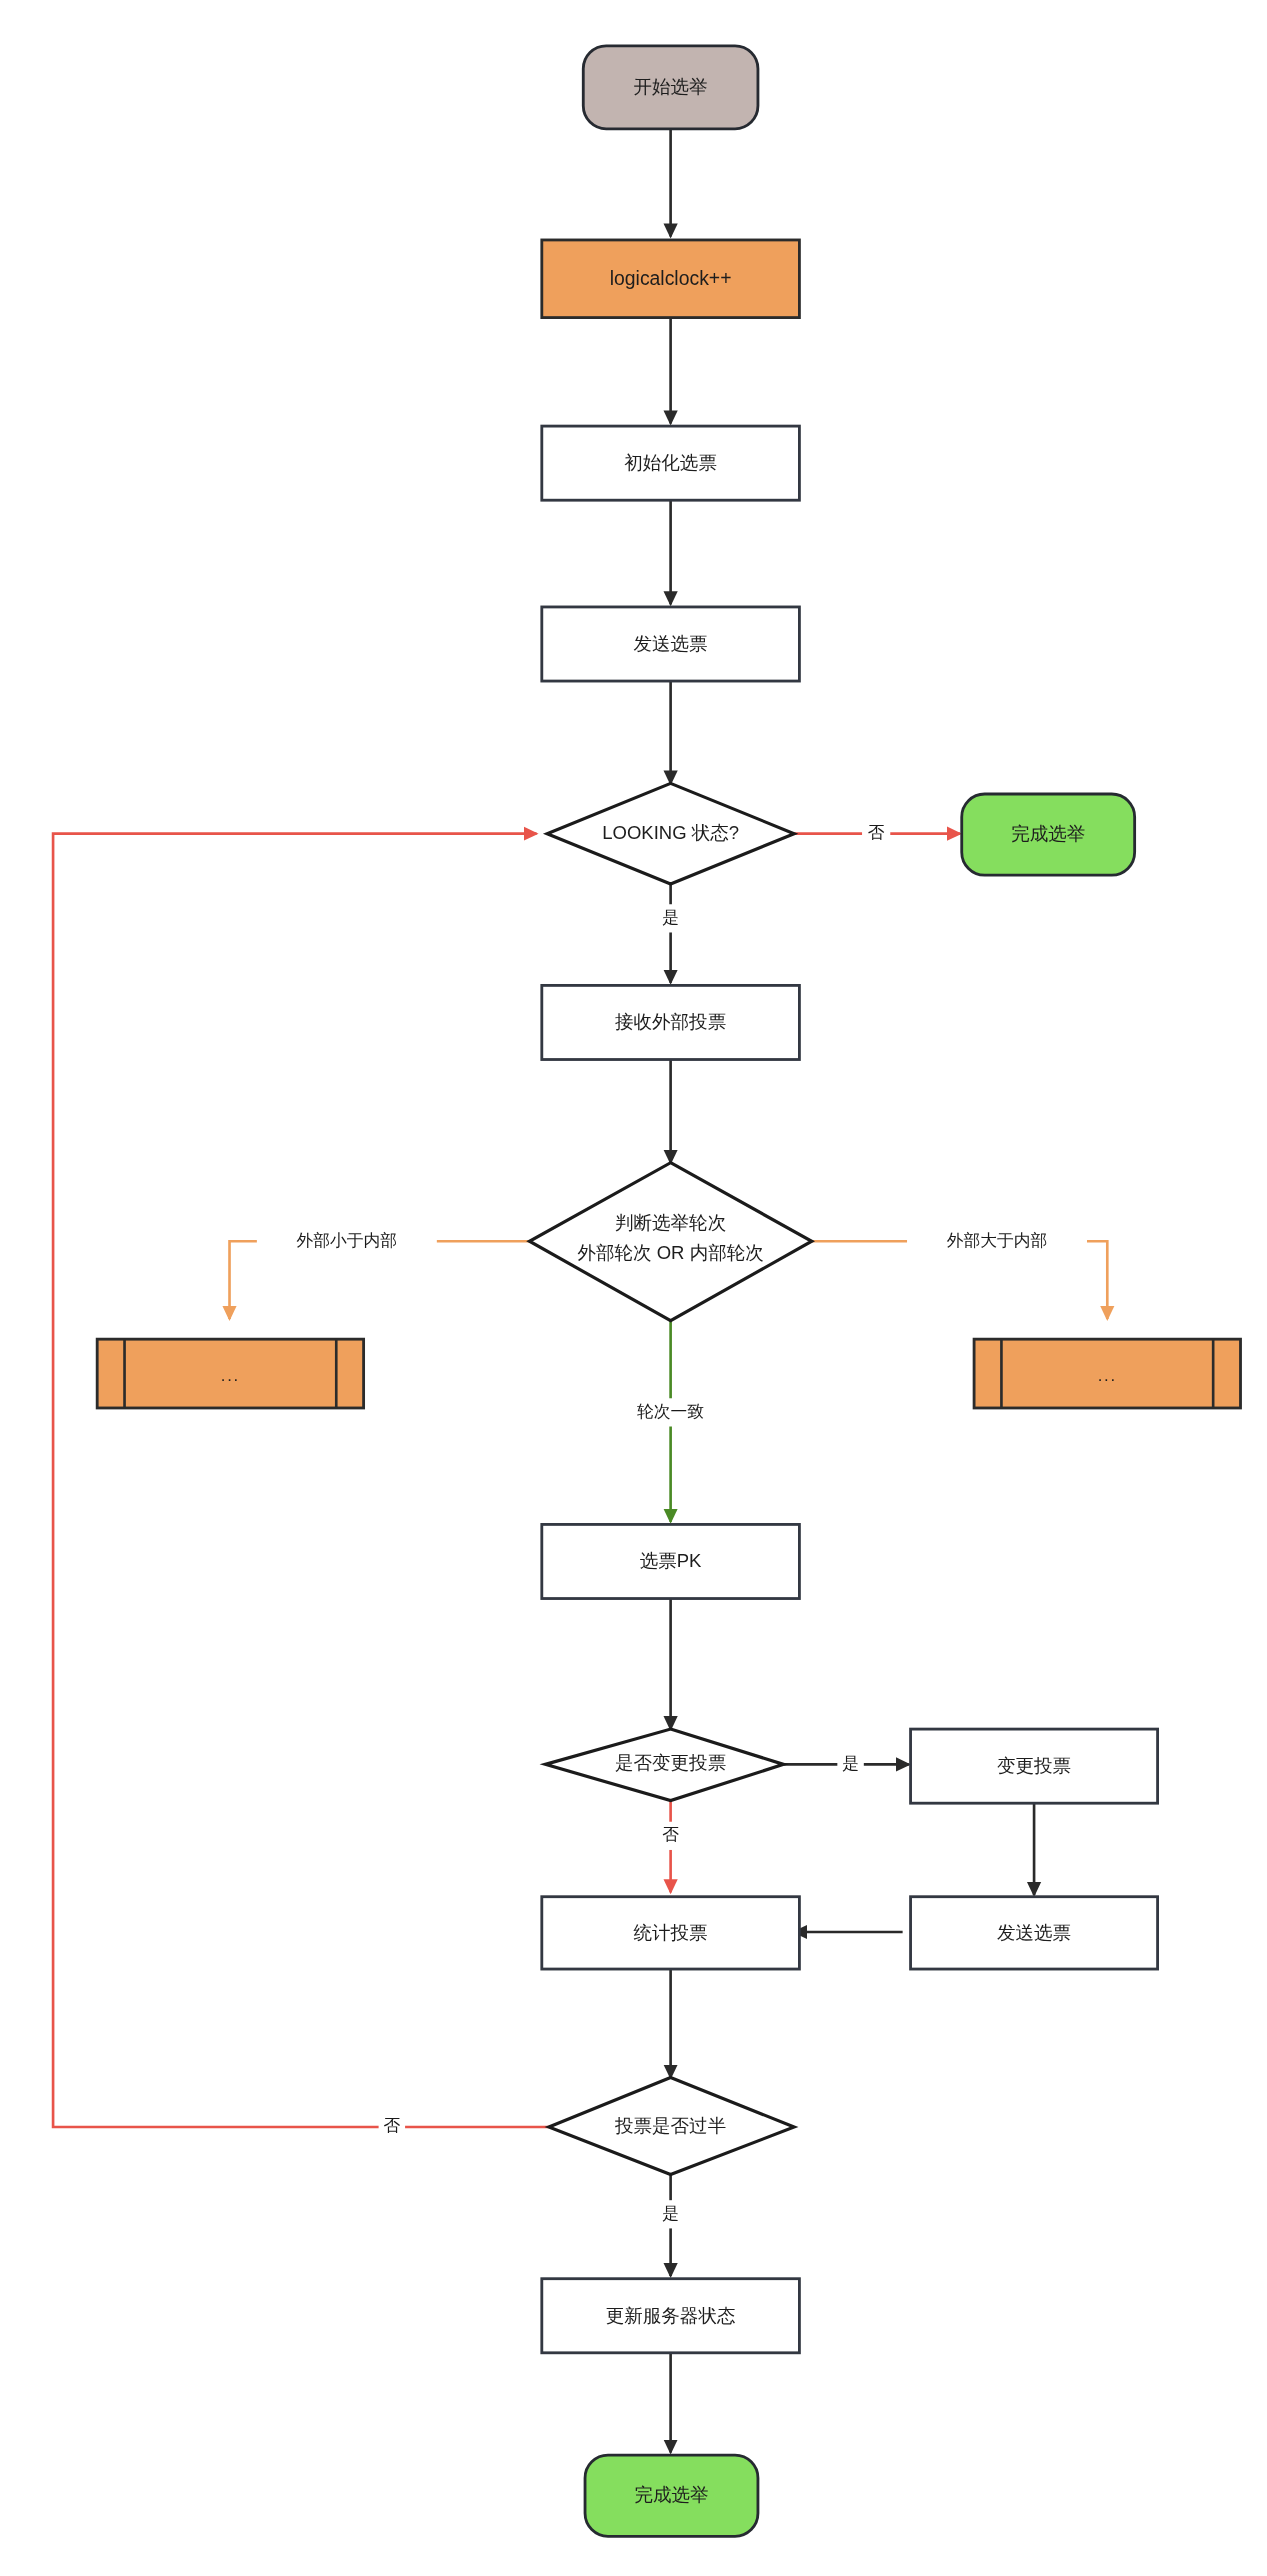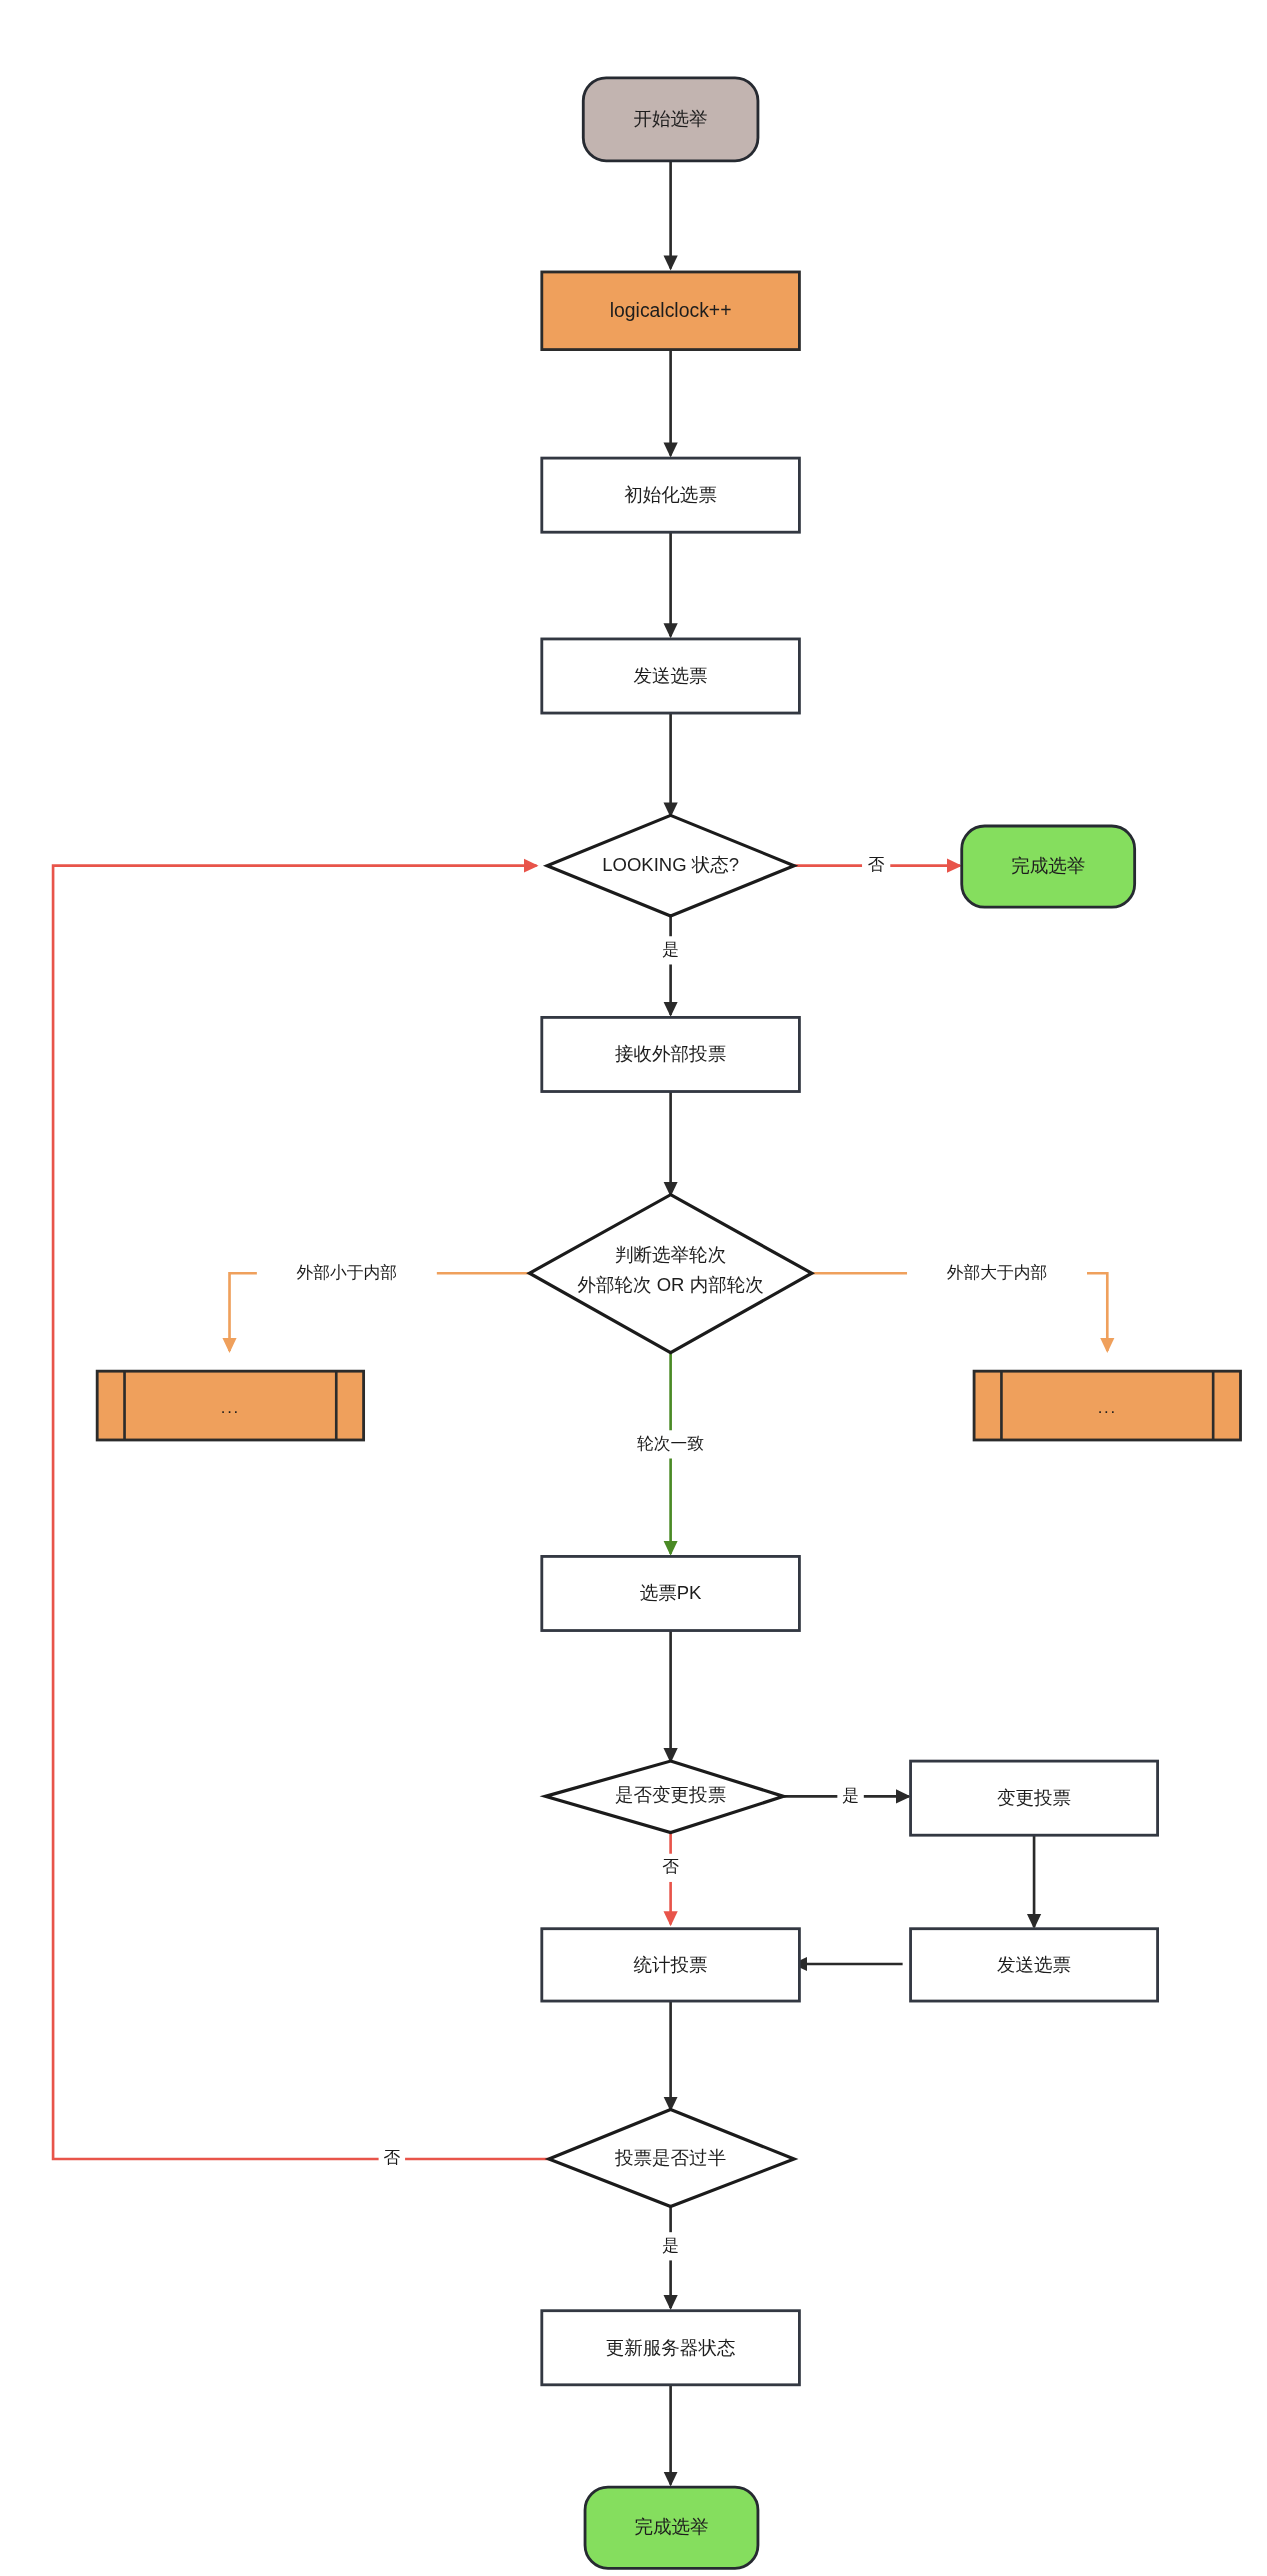--- a/index.html
+++ b/index.html
@@ -10,21 +10,20 @@
   body {
     width: 1268px;
     height: 2576px;
     font-family: "Liberation Sans", sans-serif;
     overflow: hidden;
   }
   #flow-root {
     position: relative;
     width: 1268px;
     height: 2205px;
-    margin-top: 32px;
   }
   svg#flowchart {
     display: block;
     width: 1268px;
     height: 2576px;
   }
   .node-shape {
     stroke-width: 3.2;
   }
   .node-shape.rect-plain {

